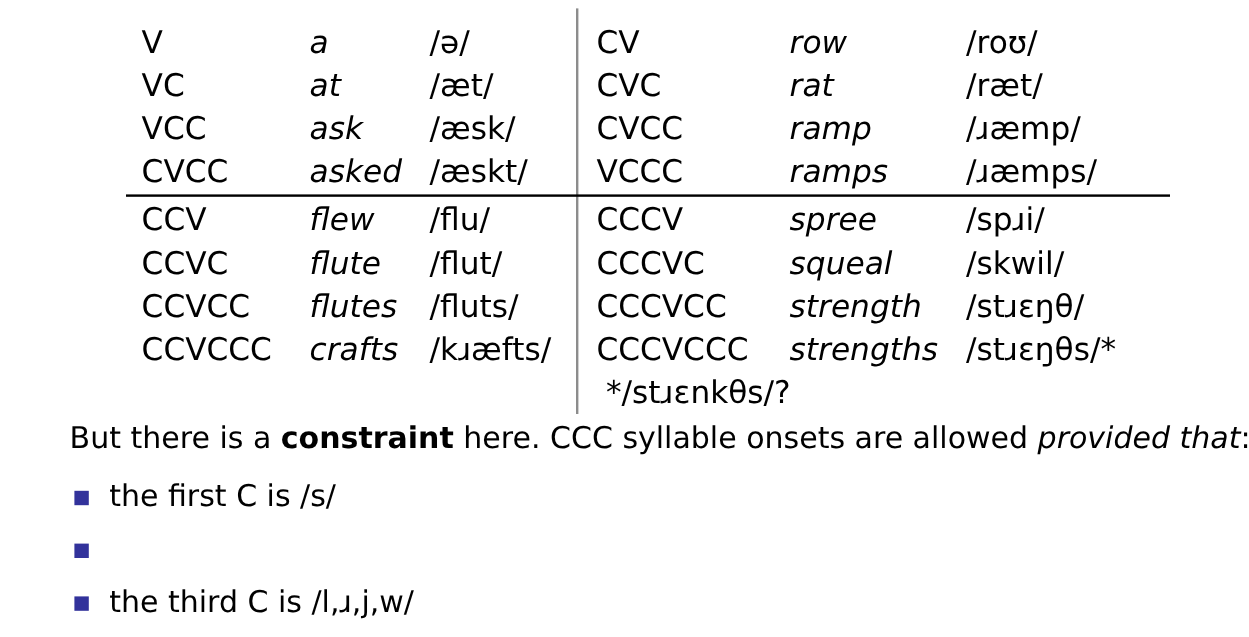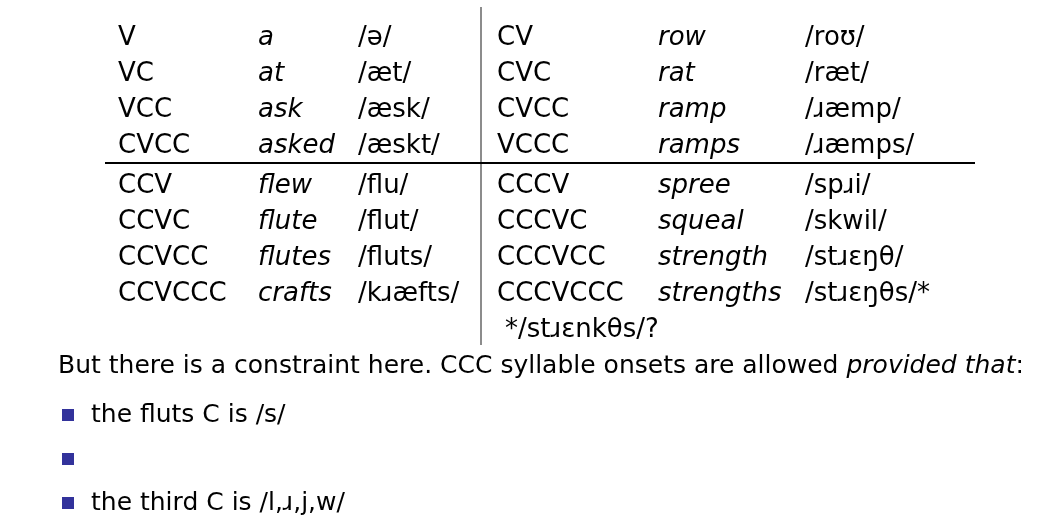--- a/index.html
+++ b/index.html
@@ -85,21 +85,21 @@
   
   #constraint-paragraph {
     position: absolute;
     left: 58px;
     top: 348px;
     width: 960px;
     font-size: 25px;
     line-height: 34px;
     white-space: nowrap;
   }
-  #constraint-paragraph .bold { font-weight: normal; }
+  #constraint-paragraph .bold { font-weight: bold; }
   #constraint-paragraph .ital { font-style: italic; }
 
   
   #constraint-list {
     position: absolute;
     left: 58px;
     top: 392px;
     width: 700px;
   }
   .bullet-row {
@@ -225,21 +225,21 @@
   </div>
 
   <div class="cont-line">*/stɹɛnkθs/?</div>
 </div>
 
 <div id="constraint-paragraph"><span>But there is a </span><span class="bold">constraint</span><span> here.  CCC syllable onsets are allowed </span><span class="ital">provided that</span><span>:</span></div>
 
 <div id="constraint-list">
   <div class="bullet-row">
     <span class="bullet-marker" style="background: rgb(50, 50, 155);"></span>
-    <span class="bullet-text">the fluts C is /s/</span>
+    <span class="bullet-text">the first C is /s/</span>
   </div>
   <div class="bullet-row">
     <span class="bullet-marker" style="background: rgb(50, 50, 155);"></span>
   </div>
   <div class="bullet-row">
     <span class="bullet-marker" style="background: rgb(50, 50, 155);"></span>
     <span class="bullet-text">the third C is /l,ɹ,j,w/</span>
   </div>
 </div>
 

